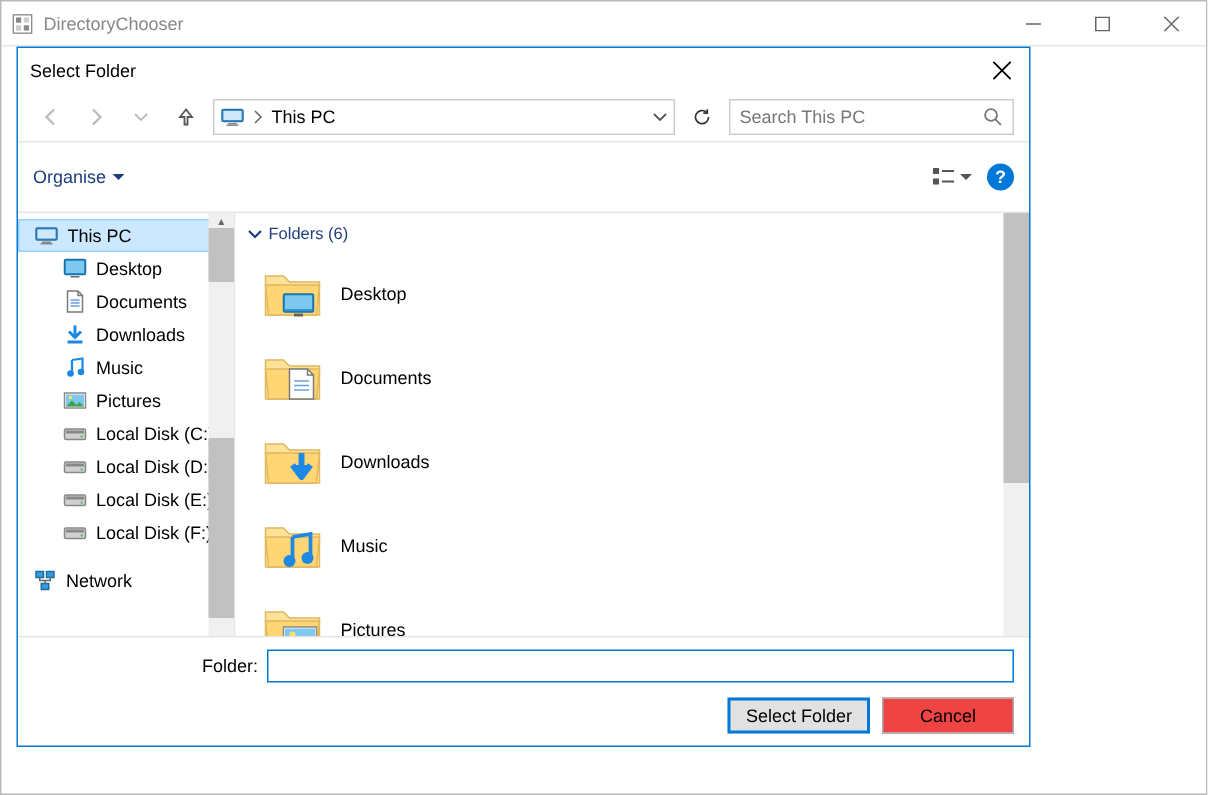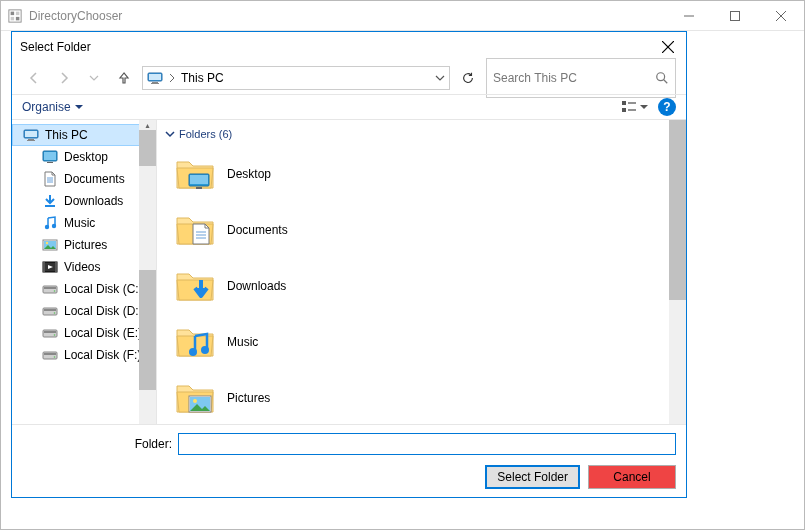--- a/index.html
+++ b/index.html
@@ -20,27 +20,27 @@
 .dlg-header { height: 30px; display: flex; align-items: center; justify-content: space-between; padding: 0 8px; }
 .dlg-title { font-size: 12px; color: #000; }
 .dlg-close { width: 20px; height: 20px; display: flex; align-items: center; justify-content: center; color: #000; }
 
 
 .navrow { height: 32px; display: flex; align-items: center; gap: 6px; padding: 0 10px; }
 .navbtn { width: 24px; height: 24px; display: flex; align-items: center; justify-content: center; color: #999; }
 .navbtn.active { color: #000; }
 .addrbox { flex: 1; height: 24px; border: 1px solid #ccc; display: flex; align-items: center; padding: 0 4px; gap: 5px; font-size: 12px; }
 .addrbox .spacer { flex: 1; }
-.searchbox { width: 190px; height: 40px; border: 1px solid #ccc; display: flex; align-items: center; padding: 0 6px; font-size: 12px; color: #888; }
+.searchbox { width: 190px; height: 24px; border: 1px solid #ccc; display: flex; align-items: center; padding: 0 6px; font-size: 12px; color: #888; }
 .searchbox input { border: none; outline: none; flex: 1; font-size: 12px; color: #000; }
 .searchbox input::placeholder { color: #777; }
 .refreshbtn { width: 24px; height: 24px; display: flex; align-items: center; justify-content: center; color: #333; }
 
 
-.toolbar { height: 26px; border-top: 1px solid #e6e6e6; border-bottom: 1px solid #e6e6e6; display: flex; align-items: center; padding: 0 10px; justify-content: space-between; }
+.toolbar { height: 48px; border-top: 1px solid #e6e6e6; border-bottom: 1px solid #e6e6e6; display: flex; align-items: center; padding: 0 10px; justify-content: space-between; }
 .toolbar-left { display: flex; align-items: center; gap: 4px; color: #1e3e7b; font-size: 12px; }
 .toolbar-right { display: flex; align-items: center; gap: 10px; }
 .viewbtn { display: flex; align-items: center; gap: 2px; }
 .helpbtn { width: 18px; height: 18px; border-radius: 50%; background: #0078d7; color: #fff; display: flex; align-items: center; justify-content: center; font-size: 12px; font-weight: bold; }
 
 
 .dlg-body { flex: 1; display: flex; min-height: 0; }
 .tree { width: 145px; border-right: 1px solid #e6e6e6; overflow-y: auto; padding: 4px 0; position: relative; }
 .tree-scroll { position: absolute; right: 0; top: 0; width: 17px; height: 100%; background: #f0f0f0; }
 .tree-thumb { position: absolute; right: 0; top: 10px; width: 17px; height: 36px; background: #c1c1c1; }
@@ -268,31 +268,20 @@
                   <rect x="2" y="4" width="12" height="8" fill="#7ec8f0"></rect>
                   <circle cx="5" cy="6" r="1.2" fill="#ffe066"></circle>
                   <path d="M2 12 L6 8 L9 11 L11 9 L14 12 Z" fill="#3fa34d"></path>
                 </svg>
               </span>
               <span>Pictures</span>
             </div>
             <div class="tree-item indent">
               <span class="tree-icon">
                 <svg width="16" height="16" viewBox="0 0 16 16">
-                  <rect x="1" y="3" width="14" height="10" fill="#333" stroke="#000"></rect>
-                  <rect x="1" y="3" width="2" height="10" fill="#555"></rect>
-                  <rect x="13" y="3" width="2" height="10" fill="#555"></rect>
-                  <path d="M6 6 L11 8 L6 10 Z" fill="#fff"></path>
-                </svg>
-              </span>
-              <span>Videos</span>
-            </div>
-            <div class="tree-item indent">
-              <span class="tree-icon">
-                <svg width="16" height="16" viewBox="0 0 16 16">
                   <rect x="1" y="5" width="14" height="7" rx="1" fill="#d0d0d0" stroke="#888"></rect>
                   <rect x="2" y="6" width="12" height="2" fill="#888"></rect>
                   <circle cx="12.5" cy="10" r="0.8" fill="#5bbf5b"></circle>
                 </svg>
               </span>
               <span>Local Disk (C:)</span>
             </div>
             <div class="tree-item indent">
               <span class="tree-icon">
                 <svg width="16" height="16" viewBox="0 0 16 16">
@@ -317,20 +306,31 @@
               <span class="tree-icon">
                 <svg width="16" height="16" viewBox="0 0 16 16">
                   <rect x="1" y="5" width="14" height="7" rx="1" fill="#d0d0d0" stroke="#888"></rect>
                   <rect x="2" y="6" width="12" height="2" fill="#888"></rect>
                   <circle cx="12.5" cy="10" r="0.8" fill="#5bbf5b"></circle>
                 </svg>
               </span>
               <span>Local Disk (F:)</span>
             </div>
             <div style="height: 10px;"></div>
+            <div class="tree-item top">
+              <span class="tree-icon">
+                <svg width="16" height="16" viewBox="0 0 16 16">
+                  <rect x="2" y="2" width="5" height="4" fill="#3a9bdc" stroke="#1d6fa5"></rect>
+                  <rect x="9" y="2" width="5" height="4" fill="#3a9bdc" stroke="#1d6fa5"></rect>
+                  <rect x="5.5" y="10" width="5" height="4" fill="#3a9bdc" stroke="#1d6fa5"></rect>
+                  <path d="M4.5 6 L4.5 8 L11.5 8 L11.5 6 M8 8 L8 10" fill="none" stroke="#666"></path>
+                </svg>
+              </span>
+              <span>Network</span>
+            </div>
           </div>
         <div class="tree-scroll">
           <div class="tree-up">▴</div>
           <div class="tree-thumb"></div>
           <div class="tree-thumb2"></div>
         </div>
       </div>
 
       <div class="listpane">
         <div class="group-header">

